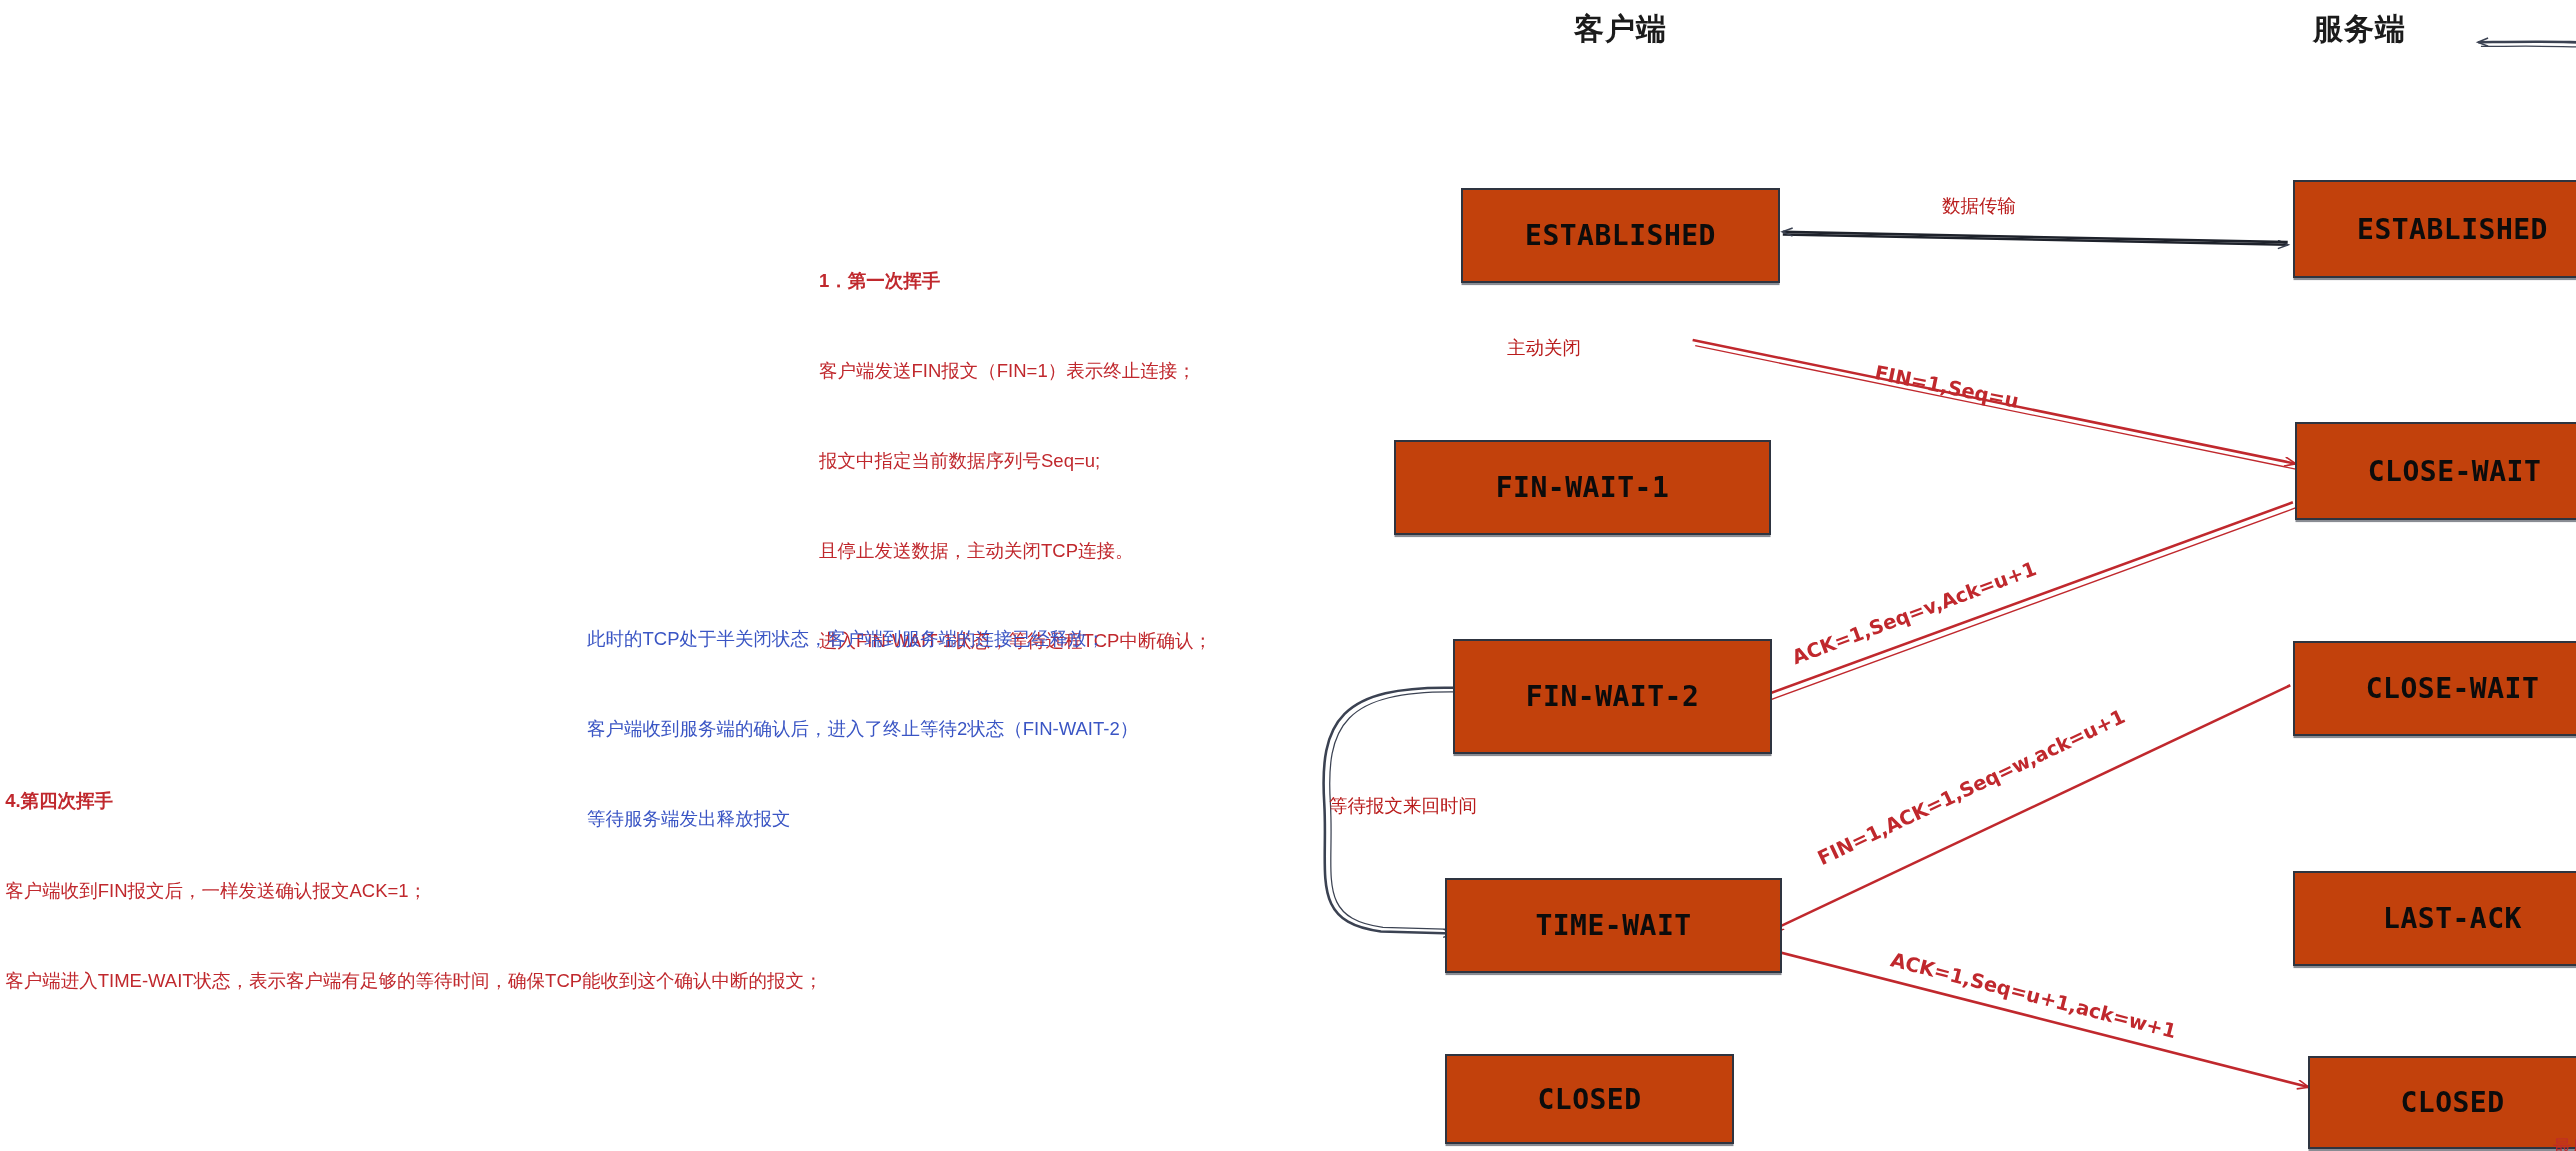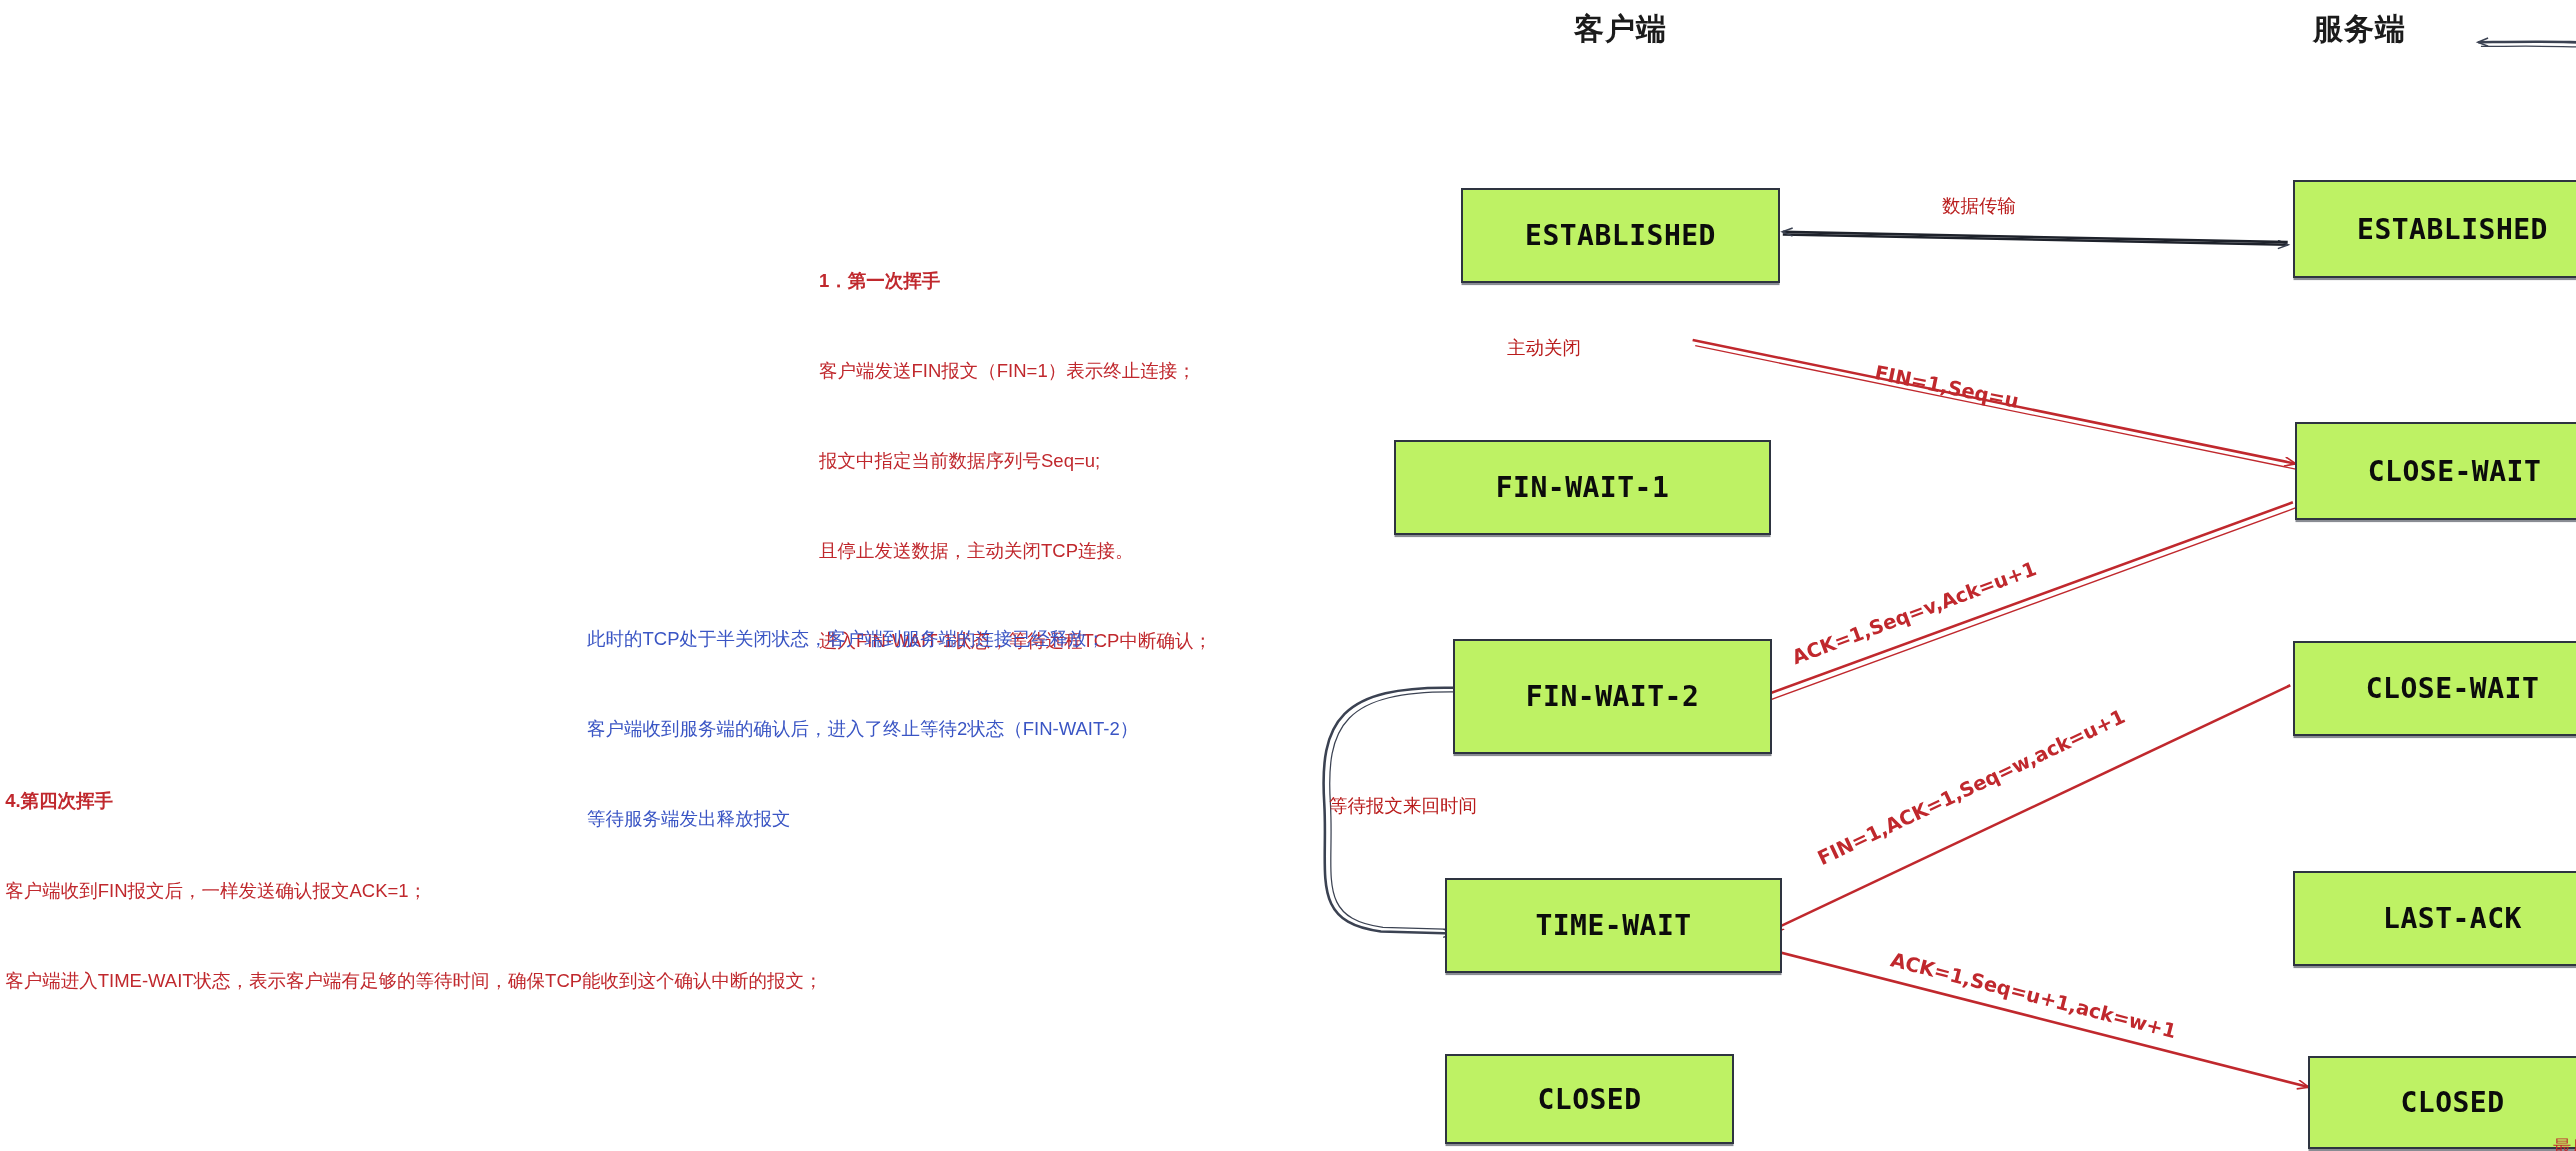--- a/index.html
+++ b/index.html
@@ -11,21 +11,21 @@
 
   
   .col-header{
     position:absolute;font-size:30px;font-weight:700;color:#1b1b1b;
     white-space:nowrap;letter-spacing:1px;
   }
 
   
   .state-box{
     position:absolute;box-sizing:border-box;
-    border:2.1px solid #2e3440;background:#bef264;
+    border:2.1px solid #2e3440;background:#c2410c;
     display:flex;align-items:center;justify-content:center;
     font-family:"DejaVu Sans Mono","Liberation Mono",monospace;
     font-size:28px;font-weight:700;color:#0c0c0c;letter-spacing:0.5px;
     box-shadow:0 2.6px 0 -0.5px rgba(40,45,58,.55);
   }
 
   
   .note{
     position:absolute;white-space:pre;line-height:1.62;
     font-size:18.5px;font-weight:400;

